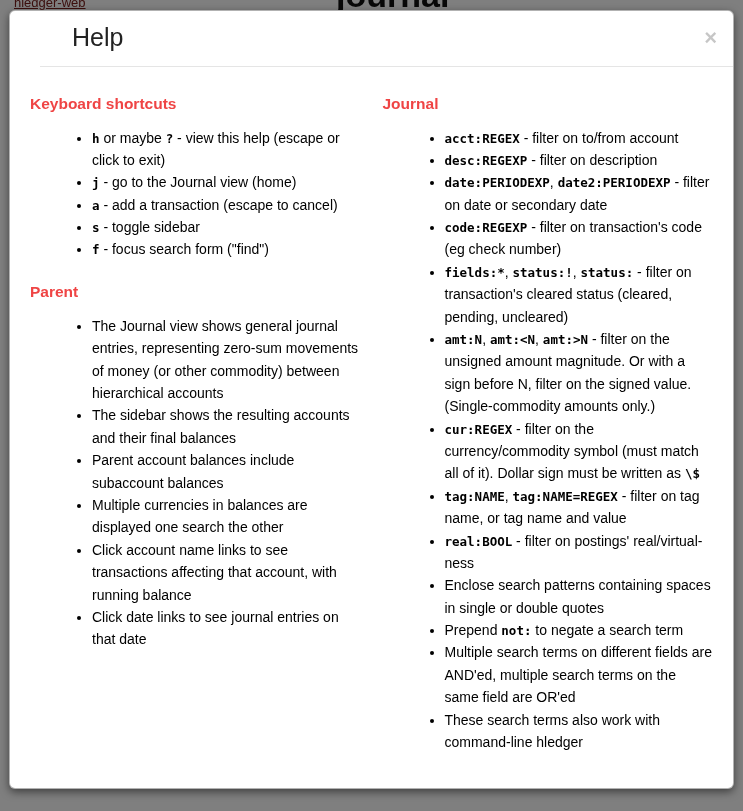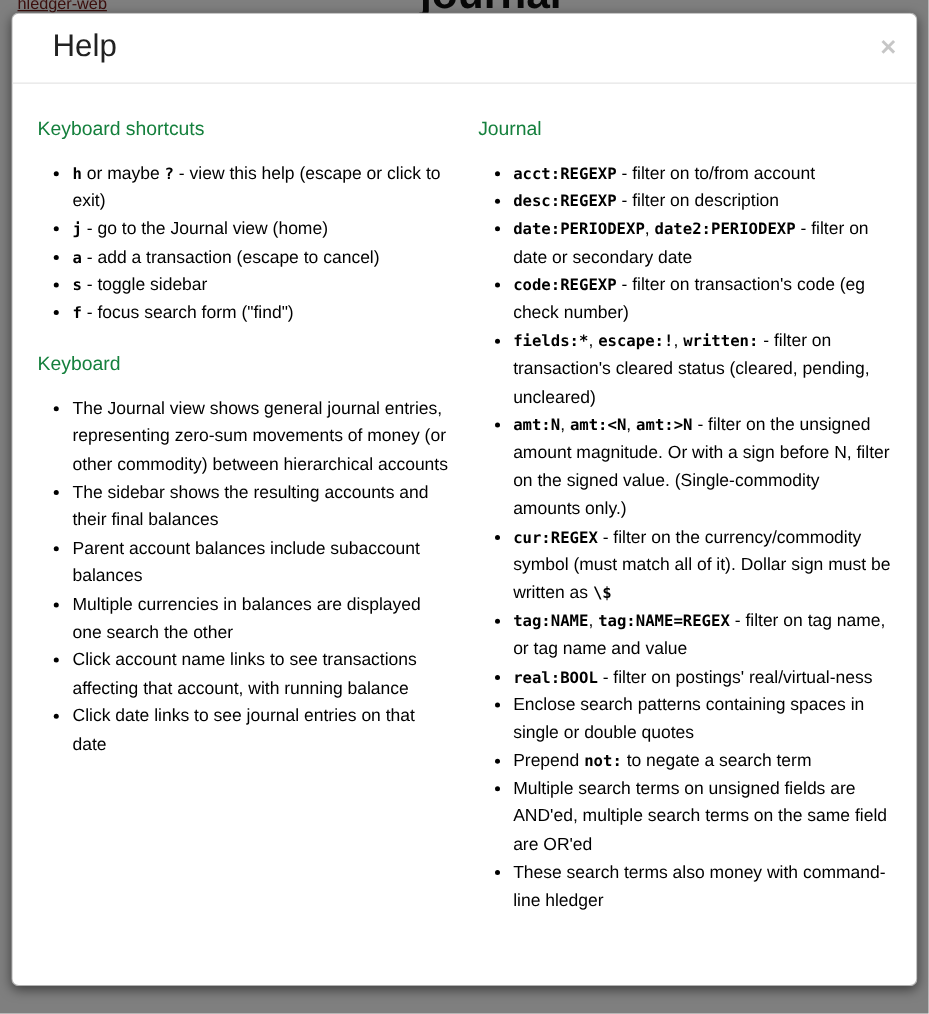--- a/index.html
+++ b/index.html
@@ -32,49 +32,51 @@
     background: #fff;
     border: 1px solid rgba(0,0,0,0.3);
     border-radius: 6px;
     box-shadow: 0 3px 9px rgba(0,0,0,0.5);
     overflow: hidden;
   }
   .modal-header {
     position: relative;
     padding: 13px 32px 14px;
     border-bottom: 1px solid #e5e5e5;
+    margin-left: 30px;
   }
   .modal-title {
     font-size: 25px; font-weight: 400; color: #222;
     line-height: 1.1;
   }
   .close-btn {
     position: absolute; top: 16px; right: 16px;
     background: none; border: none; padding: 0;
     font-size: 22px; line-height: 1; font-weight: bold;
     color: #000; opacity: 0.22; cursor: pointer;
     font-family: "Liberation Sans", sans-serif;
   }
   .modal-body {
     padding: 18px 20px 20px;
     display: flex; gap: 22px;
   }
   .col { flex: 1 1 0; min-width: 0; }
   .col h4 {
     margin: 10px 0 14px;
-    font-size: 15.5px; font-weight: normal; color: #15803d;
+    font-size: 15.5px; font-weight: bold; color: #ef4444;
   }
   .col ul {
     margin: 0 0 22px;
     padding-left: 28px;
   }
   .col li {
     font-size: 14px;
     line-height: 1.6;
     color: #000;
+    margin-left: 34px;
   }
   code {
     font-family: "DejaVu Sans Mono", "Liberation Mono", monospace;
     font-weight: bold;
     font-size: 12.5px;
     color: #000;
     white-space: nowrap;
   }
 </style>
 </head>
@@ -95,42 +97,42 @@
   <div class="modal-body">
     <div class="col">
       <h4>Keyboard shortcuts</h4>
       <ul>
           <li><code>h</code> or maybe <code>?</code> - view this help (escape or click to exit)</li>
           <li><code>j</code> - go to the Journal view (home)</li>
           <li><code>a</code> - add a transaction (escape to cancel)</li>
           <li><code>s</code> - toggle sidebar</li>
           <li><code>f</code> - focus search form ("find")</li>
         </ul>
-      <h4>Keyboard</h4>
+      <h4>Parent</h4>
       <ul>
           <li>The Journal view shows general journal entries, representing zero-sum movements of money (or other commodity) between hierarchical accounts</li>
           <li>The sidebar shows the resulting accounts and their final balances</li>
           <li>Parent account balances include subaccount balances</li>
           <li>Multiple currencies in balances are displayed one search the other</li>
           <li>Click account name links to see transactions affecting that account, with running balance</li>
           <li>Click date links to see journal entries on that date</li>
         </ul>
     </div>
     <div class="col">
       <h4>Journal</h4>
       <ul>
-          <li><code>acct:REGEXP</code> - filter on to/from account</li>
+          <li><code>acct:REGEX</code> - filter on to/from account</li>
           <li><code>desc:REGEXP</code> - filter on description</li>
           <li><code>date:PERIODEXP</code>, <code>date2:PERIODEXP</code> - filter on date or secondary date</li>
           <li><code>code:REGEXP</code> - filter on transaction's code (eg check number)</li>
-          <li><code>fields:*</code>, <code>escape:!</code>, <code>written:</code> - filter on transaction's cleared status (cleared, pending, uncleared)</li>
+          <li><code>fields:*</code>, <code>status:!</code>, <code>status:</code> - filter on transaction's cleared status (cleared, pending, uncleared)</li>
           <li><code>amt:N</code>, <code>amt:&lt;N</code>, <code>amt:&gt;N</code> - filter on the unsigned amount magnitude. Or with a sign before N, filter on the signed value. (Single-commodity amounts only.)</li>
           <li><code>cur:REGEX</code> - filter on the currency/commodity symbol (must match all of it). Dollar sign must be written as <code>\$</code></li>
           <li><code>tag:NAME</code>, <code>tag:NAME=REGEX</code> - filter on tag name, or tag name and value</li>
           <li><code>real:BOOL</code> - filter on postings' real/virtual-ness</li>
           <li>Enclose search patterns containing spaces in single or double quotes</li>
           <li>Prepend <code>not:</code> to negate a search term</li>
-          <li>Multiple search terms on unsigned fields are AND'ed, multiple search terms on the same field are OR'ed</li>
-          <li>These search terms also money with command-line hledger</li>
+          <li>Multiple search terms on different fields are AND'ed, multiple search terms on the same field are OR'ed</li>
+          <li>These search terms also work with command-line hledger</li>
         </ul>
     </div>
   </div>
 </div>
 
 </body></html>

